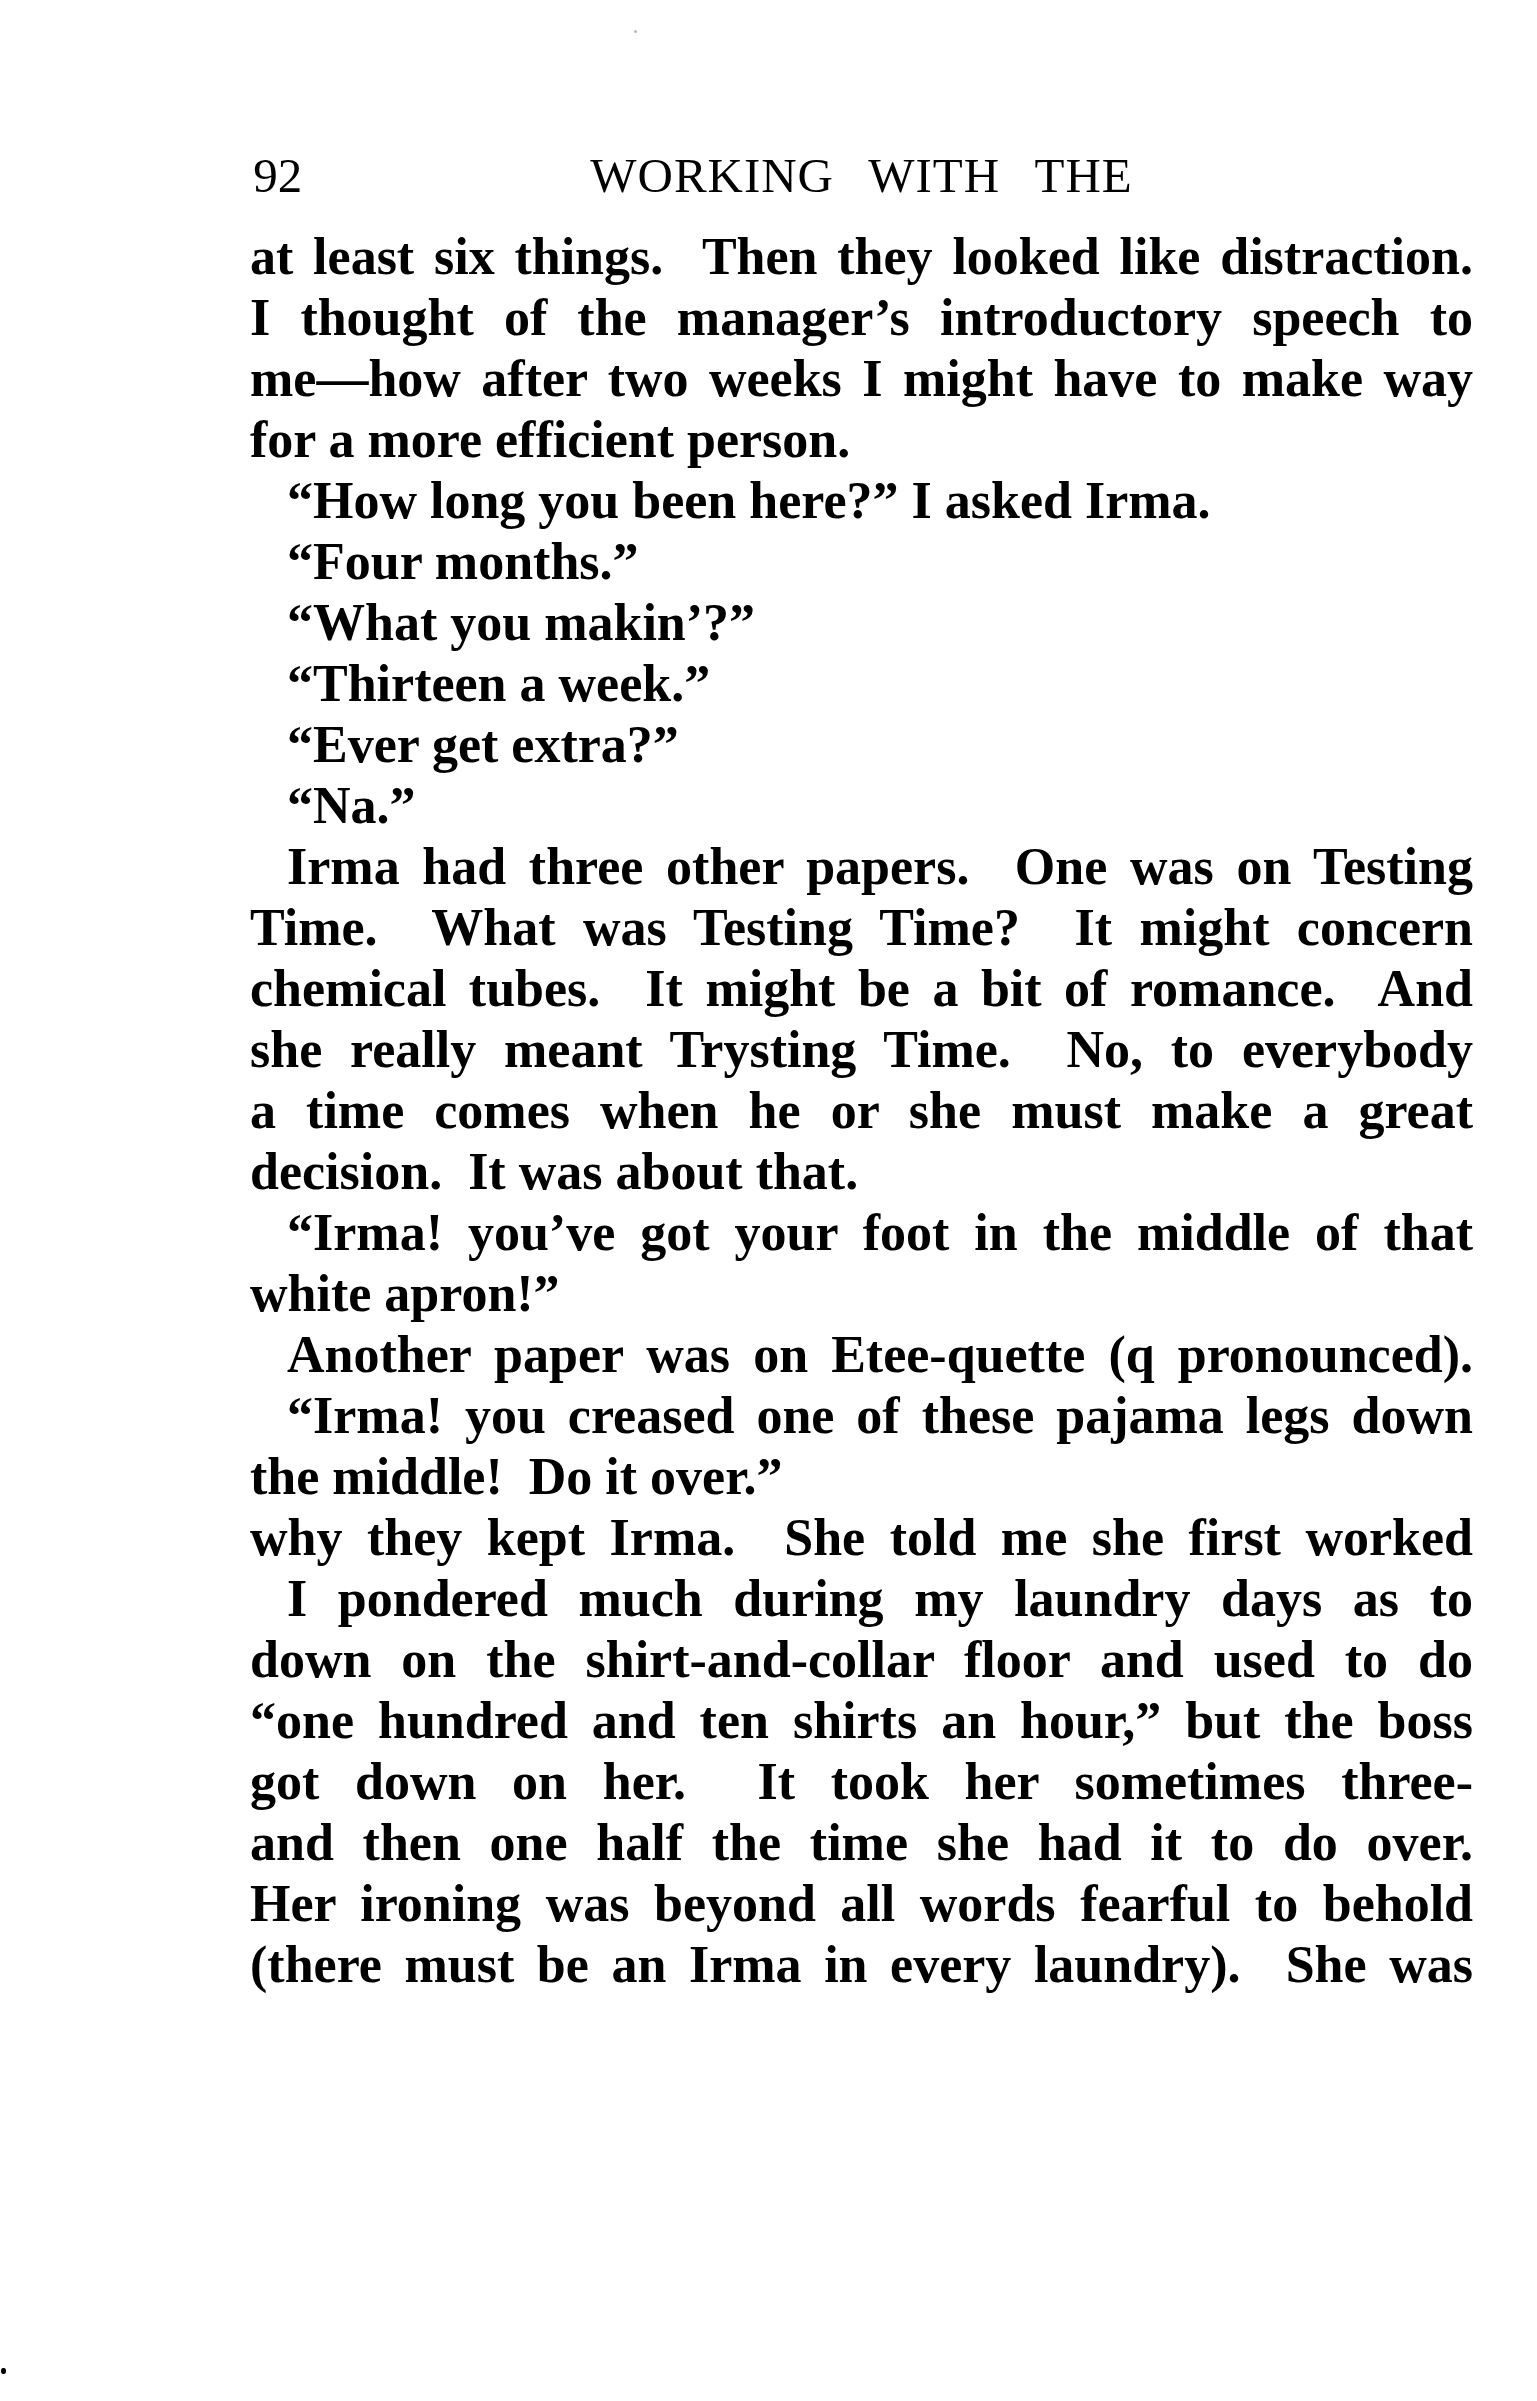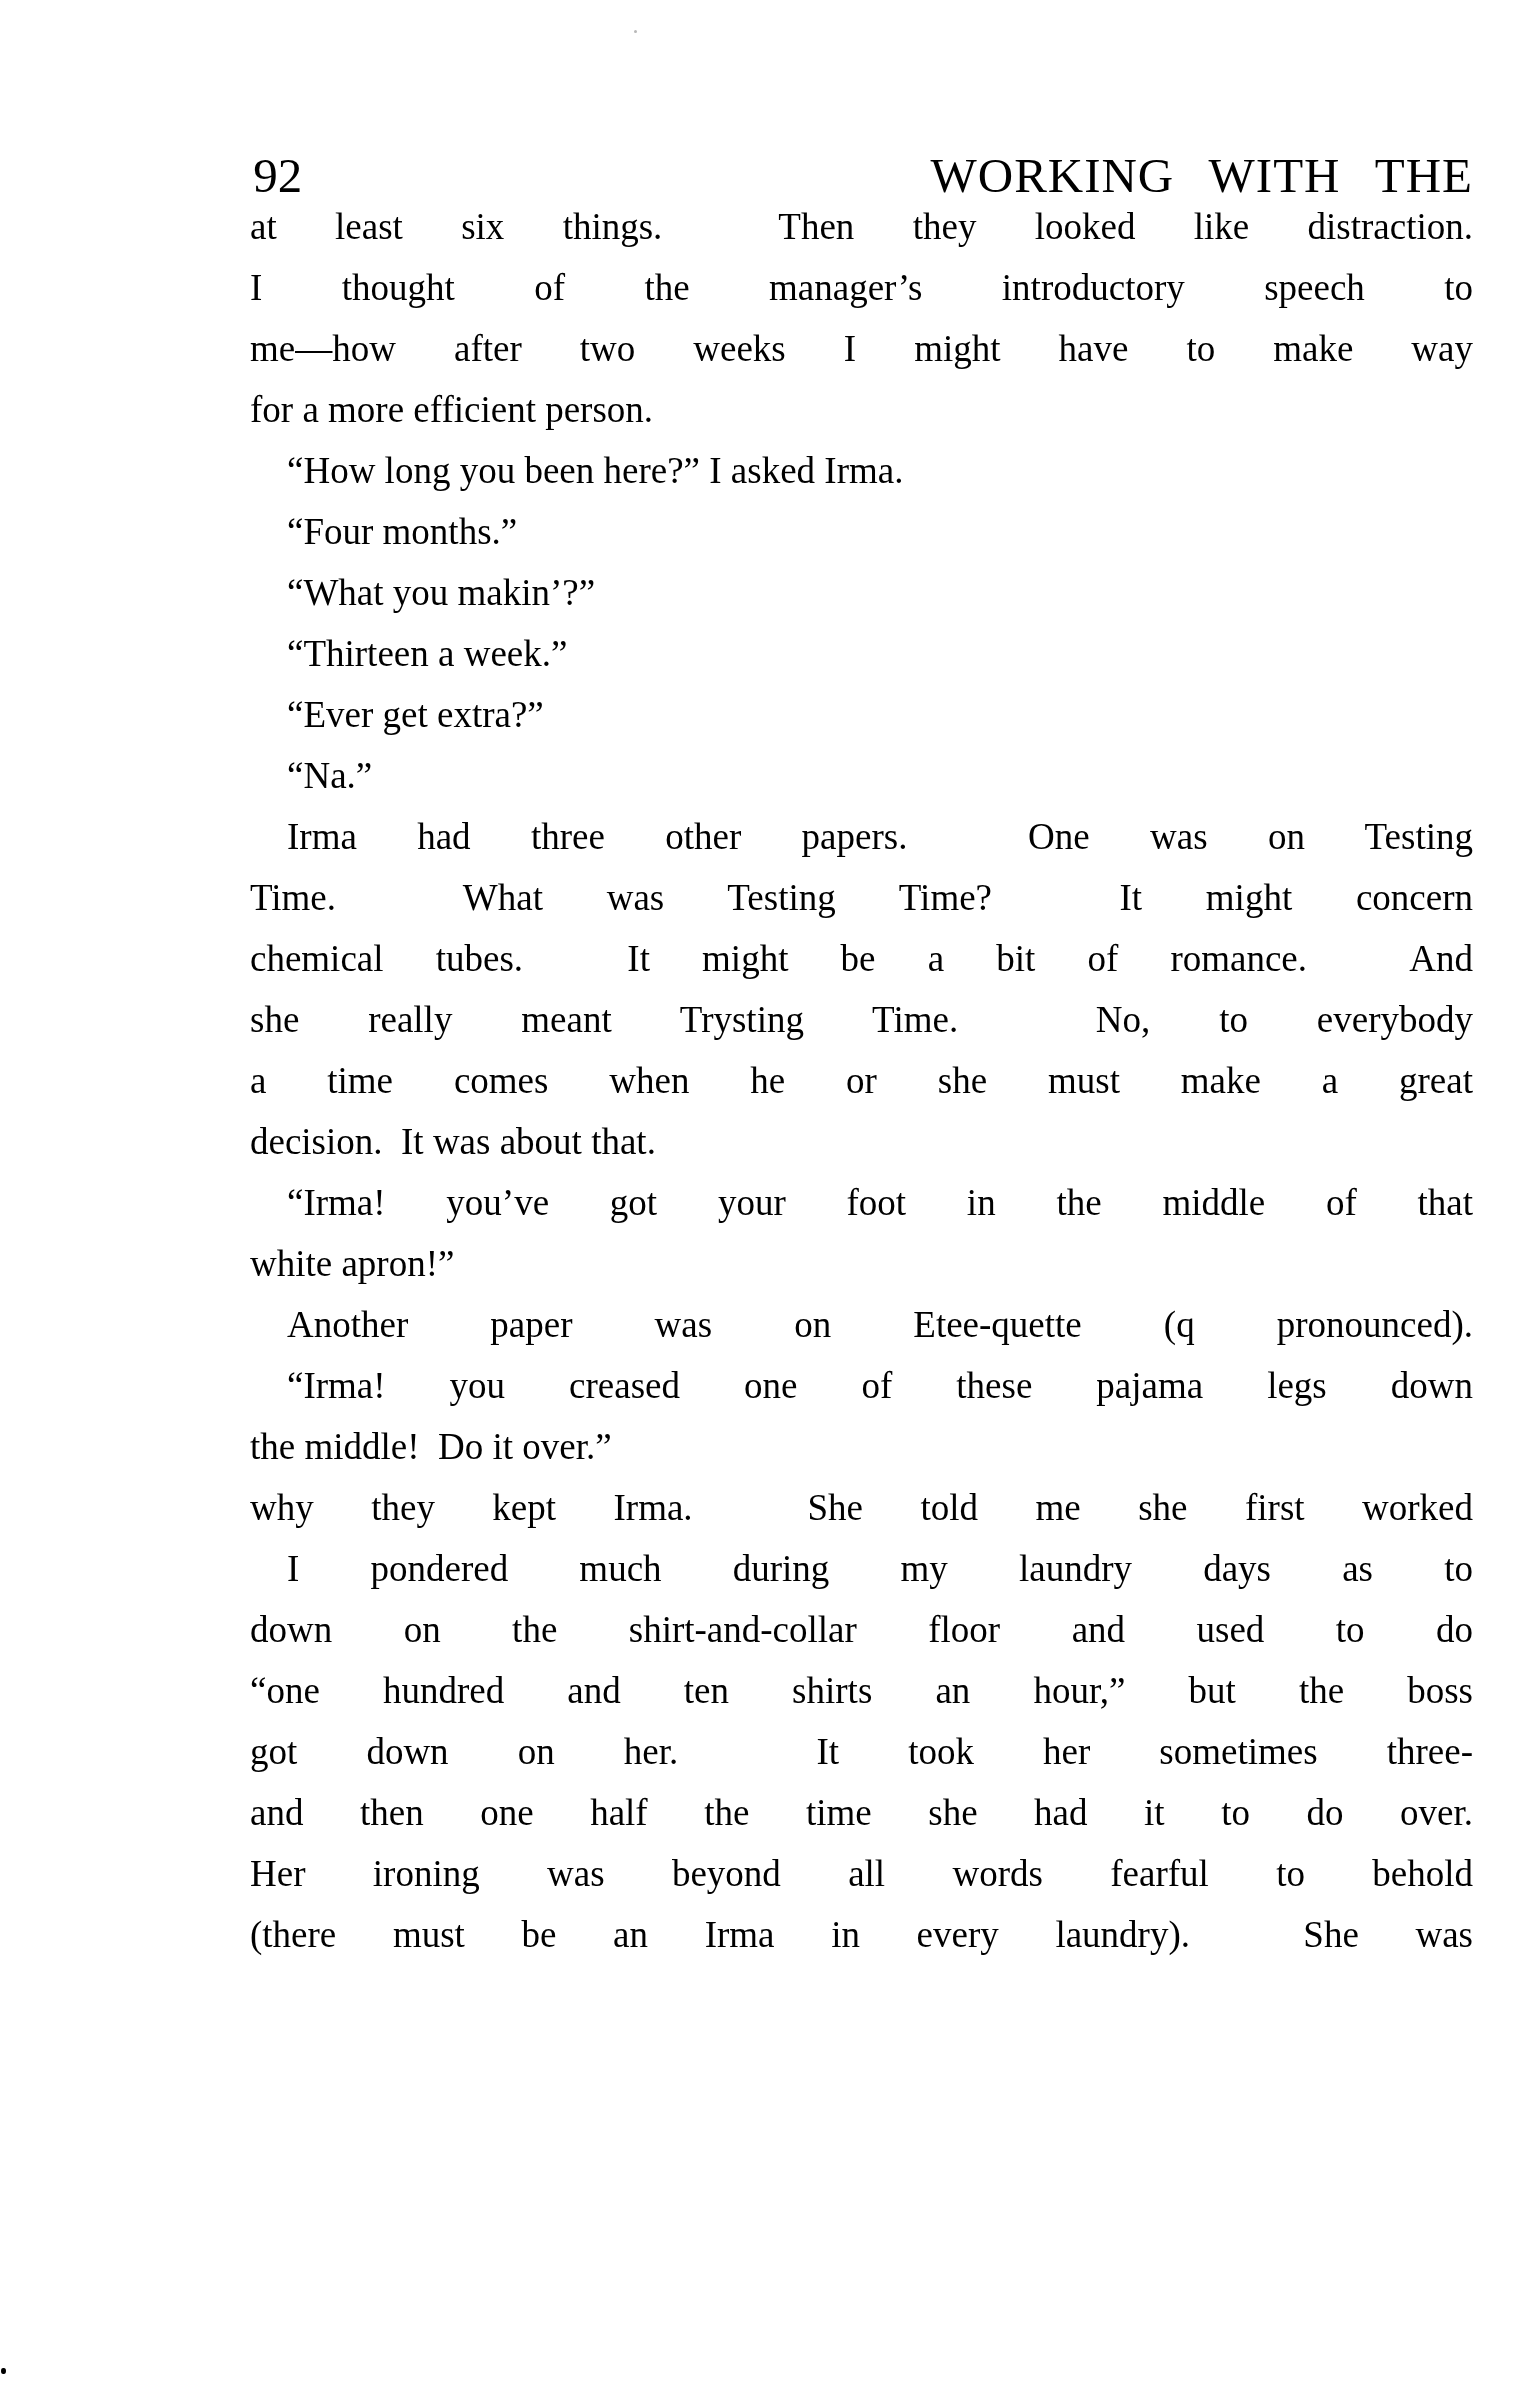--- a/index.html
+++ b/index.html
@@ -20,31 +20,32 @@
     height: 56px;
     font-size: 49px;
     line-height: 56px;
   }
   .page-number {
     position: absolute;
     left: 3.2px;
     top: 0;
   }
   .running-head {
-    text-align: right;
+    text-align: center;
     word-spacing: 0.45em;
     letter-spacing: 0.02em;
   }
   .body-text {
     position: absolute;
     left: 250px;
-    top: 196px;
+    top: 226px;
     width: 1223px;
-    font-size: 37px;
+    font-size: 52px;
     line-height: 61px;
+    font-weight: bold;
   }
   .text-line { white-space: pre-wrap; }
   .text-line.indent { text-indent: 37px; }
   .text-line.justify {
     text-align: justify;
     text-align-last: justify;
   }
   .ink-speck {
     position: absolute;
     background: #000;

